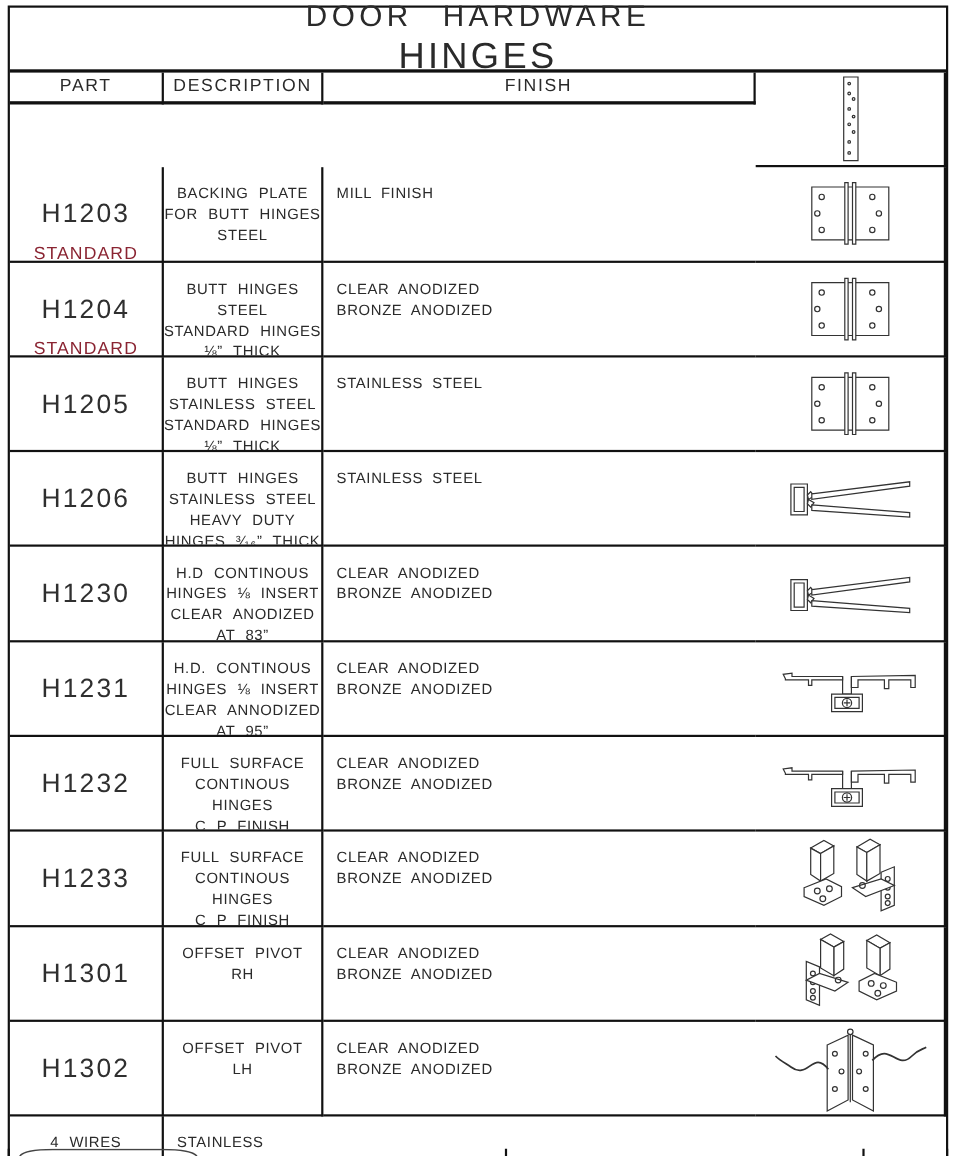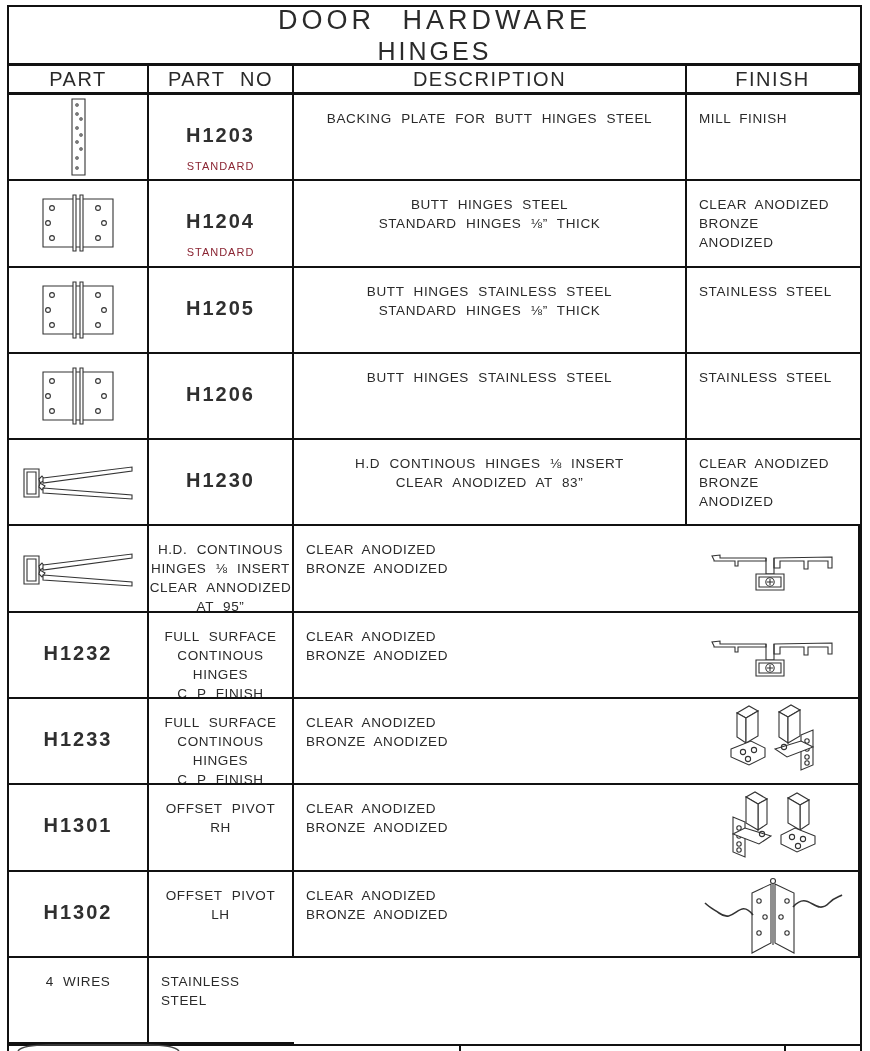--- a/index.html
+++ b/index.html
@@ -9,37 +9,37 @@
   }
   .table-wrap{
     position:absolute;left:7px;top:5px;width:855px;box-sizing:border-box;
     border:2.5px solid #111;
   }
   .title-block{
     height:56px;border-bottom:3px solid #111;
     display:flex;flex-direction:column;align-items:center;justify-content:center;
   }
   .title-line1{font-size:27px;letter-spacing:4px;word-spacing:16px;color:#2a2a2a;}
-  .title-line2{font-size:25px;letter-spacing:3px;color:#2a2a2a;margin-top:1px;}
+  .title-line2{font-size:33px;letter-spacing:3px;color:#2a2a2a;margin-top:1px;}
   .grid{display:grid;grid-template-columns:140px 145px 393px 1fr;}
   .hcell{
     height:26px;border-bottom:3px solid #111;border-right:2px solid #111;
     display:flex;align-items:center;justify-content:center;
-    font-size:20px;letter-spacing:1.5px;word-spacing:8px;color:#2a2a2a;
+    font-size:16px;letter-spacing:1.5px;word-spacing:8px;color:#2a2a2a;
   }
   .hcell:last-child{border-right:none;}
   .cell{
     border-right:2px solid #111;border-bottom:2px solid #111;
     box-sizing:border-box;height:86.3px;overflow:hidden;
   }
   .col-finish{border-right:none;}
   .col-part{display:flex;align-items:center;justify-content:center;}
   .col-partno{display:flex;flex-direction:column;align-items:center;padding-top:29px;}
-  .partno-text{font-size:20px;letter-spacing:2px;color:#2f2f2f;font-weight:bold;}
-  .standard-text{font-size:11px;letter-spacing:1px;color:#8a2432;margin-top:13px;}
+  .partno-text{font-size:24px;letter-spacing:2px;color:#2f2f2f;}
+  .standard-text{font-size:16px;letter-spacing:1px;color:#8a2432;margin-top:13px;}
   .col-desc{text-align:center;padding-top:14px;font-size:13.5px;line-height:19px;
     letter-spacing:0.6px;word-spacing:5px;color:#2a2a2a;}
   .col-finish{padding:14px 23px 0 12px;font-size:13.5px;line-height:19px;
     letter-spacing:0.6px;word-spacing:4px;color:#2a2a2a;}
   svg.part-svg{display:block;}
   svg.part-svg *{vector-effect:non-scaling-stroke;}
   .next-section{position:absolute;left:0;top:1044px;}
 </style>
 </head>
 <body>
@@ -48,21 +48,20 @@
   <div class="table-wrap">
 
     <div class="title-block">
       <div class="title-line1">DOOR HARDWARE</div>
       <div class="title-line2">HINGES</div>
     </div>
 
     <div class="grid">
 
       <div class="hcell">PART</div>
-      <div class="hcell">PART NO</div>
       <div class="hcell">DESCRIPTION</div>
       <div class="hcell">FINISH</div>
 
       <div class="cell col-part">
         <svg class="part-svg" width="34" height="80" viewBox="0 0 34 80" fill="none" stroke="#333" stroke-width="1.1">
           <rect x="11" y="2" width="13" height="76" fill="#fff"></rect>
           <circle cx="16" cy="8" r="1.2"></circle>
             <circle cx="16" cy="17" r="1.2"></circle>
             <circle cx="20" cy="22" r="1.2"></circle>
           <circle cx="16" cy="31" r="1.2"></circle>
@@ -148,20 +147,21 @@
           <circle cx="60" cy="16" r="2.4"></circle>
             <circle cx="66" cy="31" r="2.4"></circle>
             <circle cx="60" cy="46" r="2.4"></circle>
         </svg>
       </div>
       <div class="cell col-partno">
         <div class="partno-text">H1206</div>
       </div>
       <div class="cell col-desc">
         <div>BUTT HINGES STAINLESS STEEL</div>
+        <div>HEAVY DUTY HINGES ³⁄₁₆” THICK</div>
       </div>
       <div class="cell col-finish">
         <div>STAINLESS STEEL</div>
         <div></div>
       </div>
 
       <div class="cell col-part">
         <svg class="part-svg" width="124" height="60" viewBox="0 0 124 60" fill="none" stroke="#333" stroke-width="1.1">
           <rect x="8" y="17" width="15" height="28" fill="#fff"></rect>
           <rect x="11" y="20" width="9" height="22" fill="#fff"></rect>
@@ -185,20 +185,23 @@
 
       <div class="cell col-part">
         <svg class="part-svg" width="124" height="60" viewBox="0 0 124 60" fill="none" stroke="#333" stroke-width="1.1">
           <rect x="8" y="17" width="15" height="28" fill="#fff"></rect>
           <rect x="11" y="20" width="9" height="22" fill="#fff"></rect>
           <path d="M23 27 L26 24 L29 28 L24 31 Z" fill="#fff"></path>
           <path d="M23 35 L26 38 L29 34 L24 31 Z" fill="#fff"></path>
           <polygon points="27,26 116,15 116,19 27,31" fill="#fff"></polygon>
           <polygon points="27,36 116,43 116,47 27,41" fill="#fff"></polygon>
         </svg>
+      </div>
+      <div class="cell col-partno">
+        <div class="partno-text">H1231</div>
       </div>
       <div class="cell col-desc">
         <div>H.D. CONTINOUS HINGES ⅛ INSERT</div>
         <div>CLEAR ANNODIZED AT 95”</div>
       </div>
       <div class="cell col-finish">
         <div>CLEAR ANODIZED</div>
         <div>BRONZE ANODIZED</div>
       </div>
 

